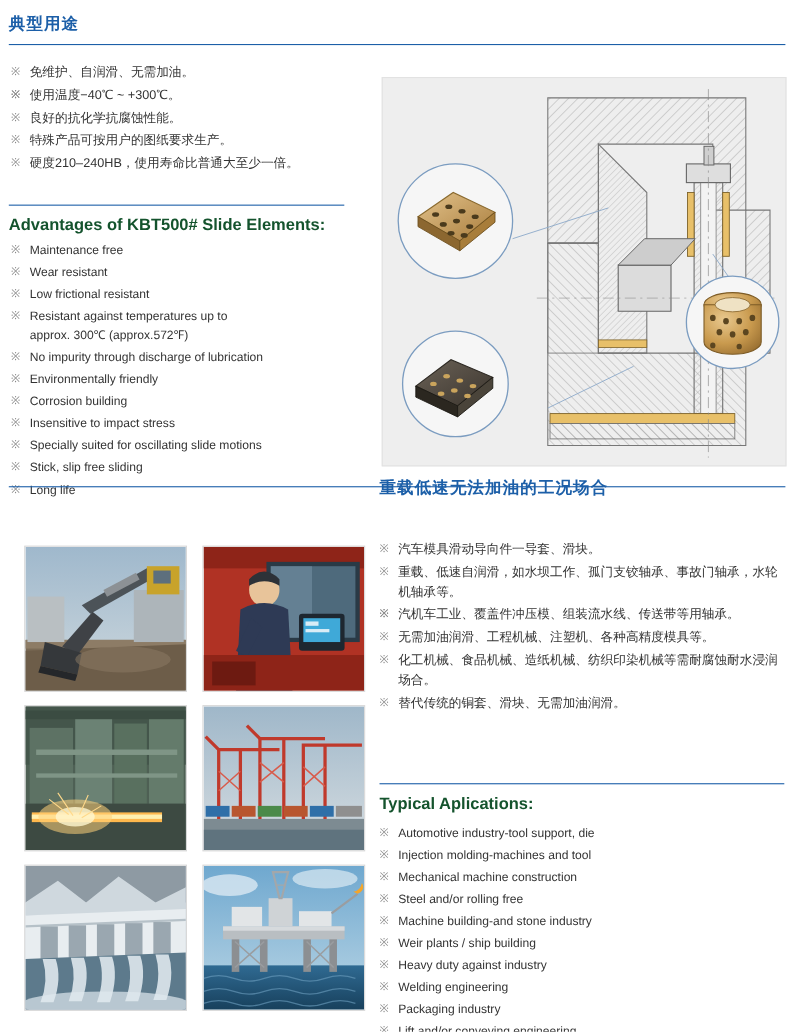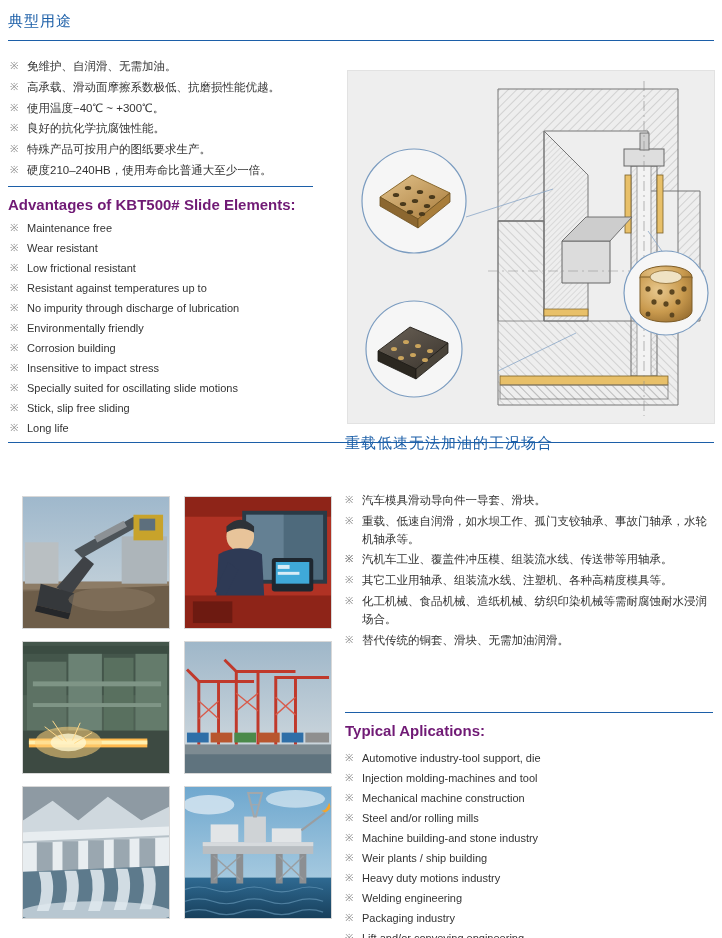--- a/index.html
+++ b/index.html
@@ -19,28 +19,28 @@
     position: relative;
     width: 722px;
     height: 938px;
     box-sizing: border-box;
     padding: 0;
   }
 
   
   .head-cn {
     font-size: 15px;
-    font-weight: normal;
+    font-weight: bold;
     color: #1c5fa8;
     letter-spacing: 1px;
   }
   .head-en {
     font-size: 15px;
     font-weight: bold;
-    color: #701a75;
+    color: #14532d;
   }
   .rule {
     border: none;
     border-top: 1px solid #1c5fa8;
     margin: 0;
     height: 0;
   }
 
   
   ul.blist {
@@ -184,37 +184,38 @@
 
 <div class="page">
 
   <div id="top-title-wrap">
     <div class="head-cn">典型用途</div>
   </div>
   <hr id="top-title-rule" class="rule">
 
   <ul class="blist" id="cn-feature-list">
     <li class="cn-item"><span class="ast">※</span><span>免维护、自润滑、无需加油。</span></li>
-    <li class="cn-item"><span class="ast">※</span><span>高承载、滑动面摩擦系数极低、抗磨损性能优越。</span></li>
+    <li class="cn-item"><span class="ast">※</span></li>
     <li class="cn-item"><span class="ast">※</span><span>使用温度−40℃ ~ +300℃。</span></li>
     <li class="cn-item"><span class="ast">※</span><span>良好的抗化学抗腐蚀性能。</span></li>
     <li class="cn-item"><span class="ast">※</span><span>特殊产品可按用户的图纸要求生产。</span></li>
     <li class="cn-item"><span class="ast">※</span><span>硬度210–240HB，使用寿命比普通大至少一倍。</span></li>
   </ul>
 
   <hr id="mid-rule-left" class="rule">
   <div id="adv-title">
     <div class="head-en">Advantages of KBT500# Slide Elements:</div>
   </div>
 
   <ul class="blist" id="en-adv-list">
     <li class="en-item"><span class="ast">※</span><span>Maintenance free</span></li>
     <li class="en-item"><span class="ast">※</span><span>Wear resistant</span></li>
     <li class="en-item"><span class="ast">※</span><span>Low frictional resistant</span></li>
     <li class="en-item"><span class="ast">※</span><span>Resistant against temperatures up to</span></li>
+    <li class="en-item" style="margin-top:-3px;"><span>approx. 300℃ (approx.572℉)</span></li>
     <li class="en-item"><span class="ast">※</span><span>No impurity through discharge of lubrication</span></li>
     <li class="en-item"><span class="ast">※</span><span>Environmentally friendly</span></li>
     <li class="en-item"><span class="ast">※</span><span>Corrosion building</span></li>
     <li class="en-item"><span class="ast">※</span><span>Insensitive to impact stress</span></li>
     <li class="en-item"><span class="ast">※</span><span>Specially suited for oscillating slide motions</span></li>
     <li class="en-item"><span class="ast">※</span><span>Stick, slip free sliding</span></li>
     <li class="en-item"><span class="ast">※</span><span>Long life</span></li>
   </ul>
 
   <div id="drawing-box">
@@ -336,37 +337,37 @@
   <hr id="section-rule" class="rule">
 
   <div id="heavy-title">
     <div class="head-cn">重载低速无法加油的工况场合</div>
   </div>
   <ul class="blist" id="heavy-list">
     <li class="cn-item"><span class="ast">※</span><span>汽车模具滑动导向件一导套、滑块。</span></li>
     <li class="cn-item"><span class="ast">※</span><span>重载、低速自润滑，如水坝工作、孤门支铰轴承、事故门轴承，水轮机轴承等。</span></li>
     <li class="cn-item"><span class="ast">※</span></li>
     <li class="cn-item"><span class="ast">※</span><span>汽机车工业、覆盖件冲压模、组装流水线、传送带等用轴承。</span></li>
-    <li class="cn-item"><span class="ast">※</span><span>其它工业用轴承、组装流水线、注塑机、各种高精度模具等。</span></li>
+    <li class="cn-item"><span class="ast">※</span><span>无需加油润滑、工程机械、注塑机、各种高精度模具等。</span></li>
     <li class="cn-item"><span class="ast">※</span><span>化工机械、食品机械、造纸机械、纺织印染机械等需耐腐蚀耐水浸润场合。</span></li>
     <li class="cn-item"><span class="ast">※</span><span>替代传统的铜套、滑块、无需加油润滑。</span></li>
   </ul>
 
   <hr id="typ-rule" class="rule">
   <div id="typ-title">
     <div class="head-en">Typical Aplications:</div>
   </div>
   <ul class="blist" id="typ-list">
     <li class="en-item"><span class="ast">※</span><span>Automotive industry-tool support, die</span></li>
     <li class="en-item"><span class="ast">※</span><span>Injection molding-machines and tool</span></li>
     <li class="en-item"><span class="ast">※</span><span>Mechanical machine construction</span></li>
-    <li class="en-item"><span class="ast">※</span><span>Steel and/or rolling mills</span></li>
+    <li class="en-item"><span class="ast">※</span><span>Steel and/or rolling free</span></li>
     <li class="en-item"><span class="ast">※</span><span>Machine building-and stone industry</span></li>
     <li class="en-item"><span class="ast">※</span><span>Weir plants / ship building</span></li>
-    <li class="en-item"><span class="ast">※</span><span>Heavy duty motions industry</span></li>
+    <li class="en-item"><span class="ast">※</span><span>Heavy duty against industry</span></li>
     <li class="en-item"><span class="ast">※</span><span>Welding engineering</span></li>
     <li class="en-item"><span class="ast">※</span><span>Packaging industry</span></li>
     <li class="en-item"><span class="ast">※</span><span>Lift and/or conveying engineering</span></li>
   </ul>
 
   <div id="photo-grid">
 
     <div class="photo">
       <svg viewBox="0 0 148 133" preserveAspectRatio="none">
         <defs>

